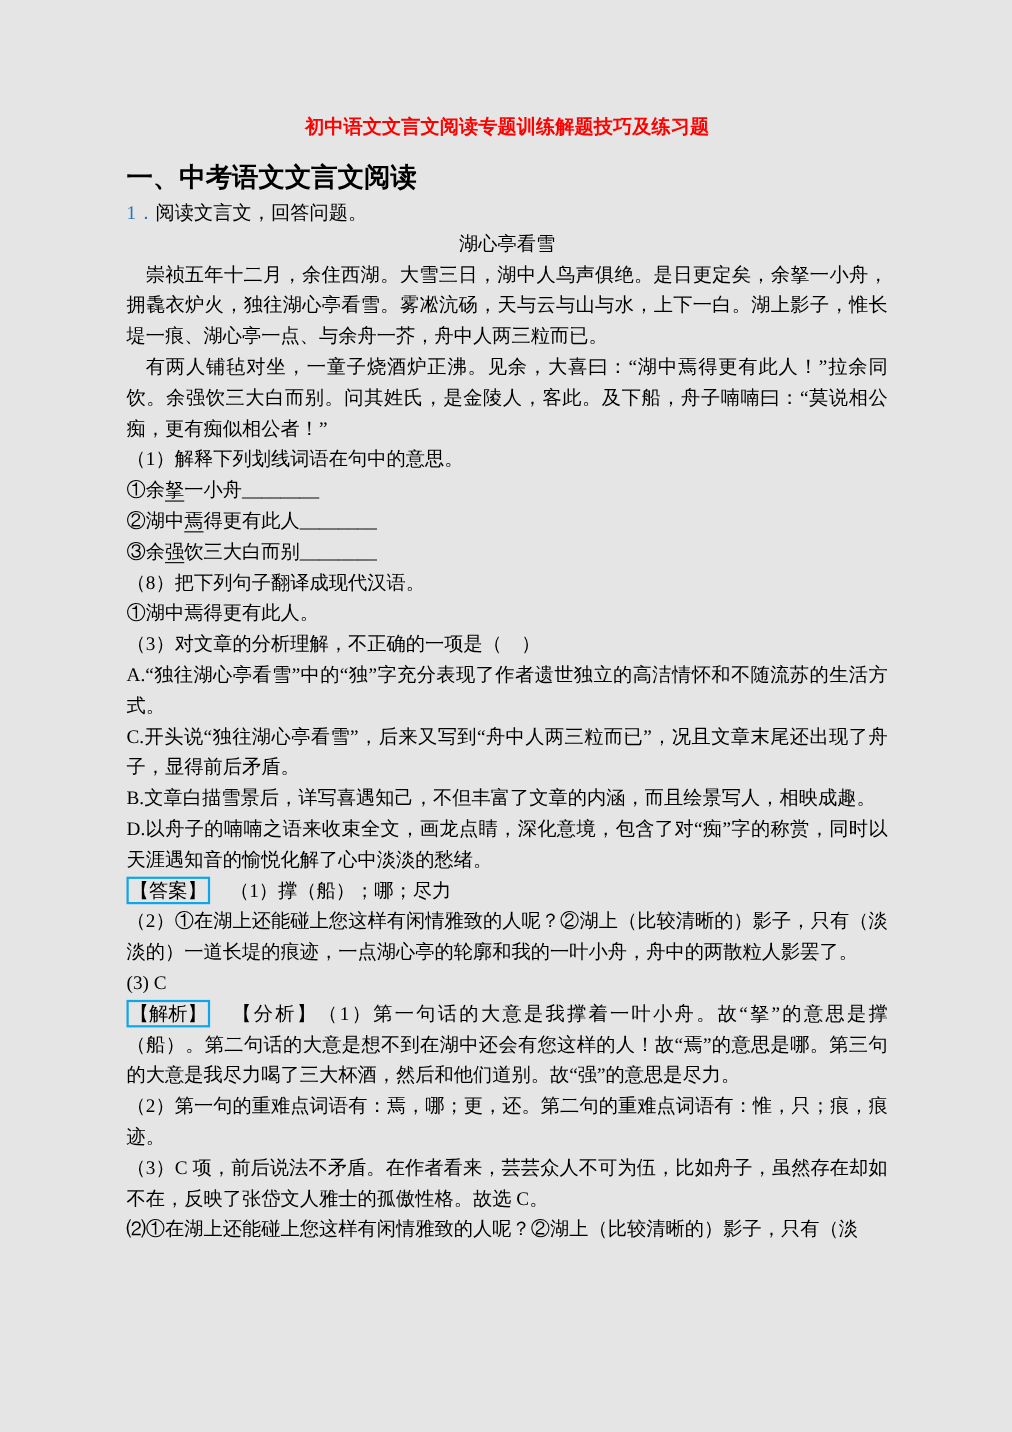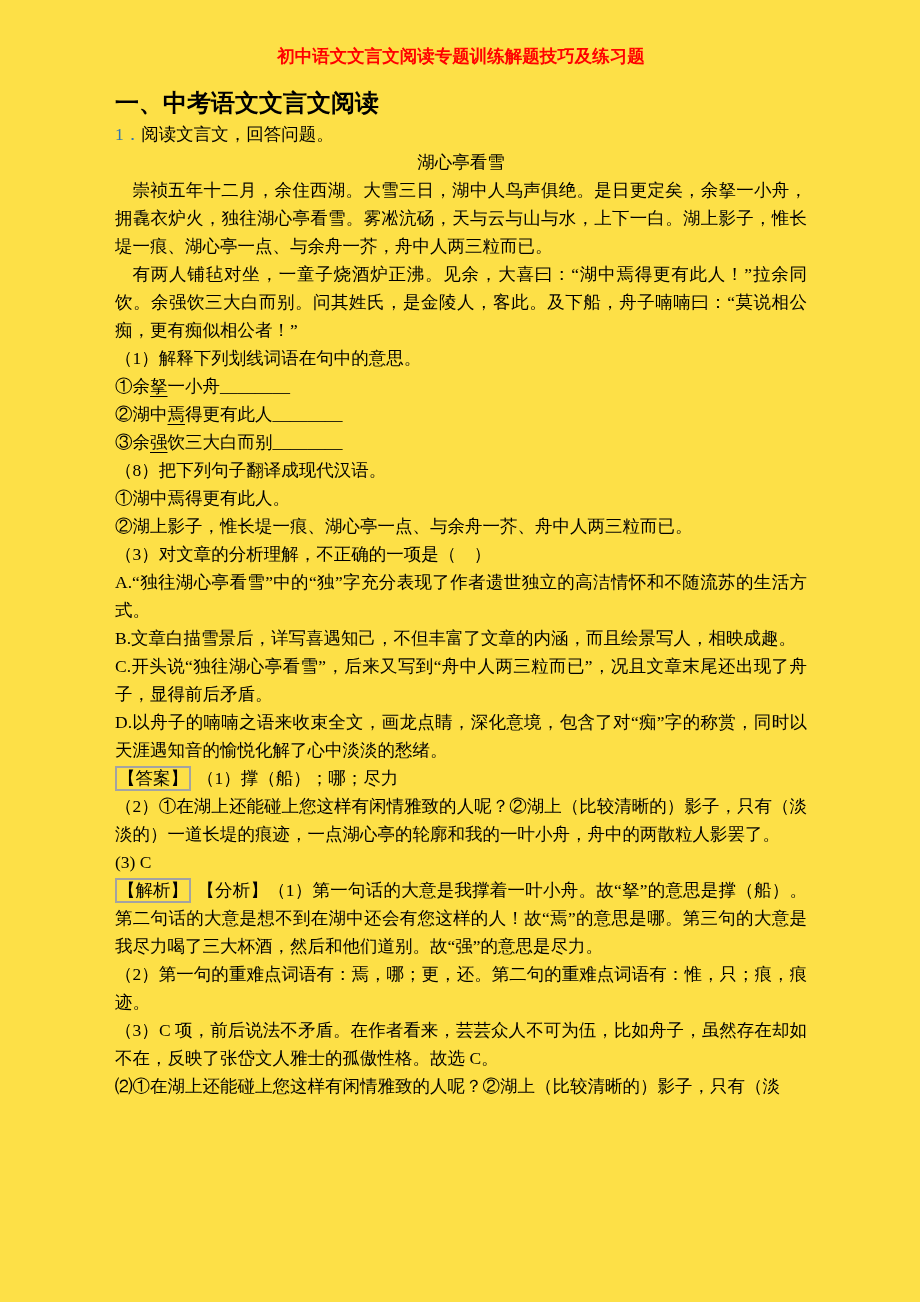--- a/index.html
+++ b/index.html
@@ -2,22 +2,22 @@
 <html><head>
 <meta charset="utf-8">
 <style>
   * { margin: 0; padding: 0; box-sizing: border-box; }
   html, body { background: #ffffff; }
   body { width: 920px; }
   .page {
     position: relative;
     width: 920px;
     height: 1302px;
-    background: #fde047;
-    padding: 43px 113px 30px 115px;
+    background: #e5e5e5;
+    padding: 102px 113px 30px 115px;
     font-family: "Liberation Serif", "DejaVu Serif", serif;
     font-size: 17.5px;
     line-height: 28px;
     color: #000000;
   }
   .doc-title {
     color: #ff0000;
     font-size: 17.5px;
     font-weight: bold;
     text-align: center;
@@ -30,24 +30,24 @@
     line-height: 32px;
     margin-bottom: 1px;
   }
   .line { text-align: justify; }
   .q-num { color: #2e75b6; }
   .passage-title { text-align: center; }
   .indent { text-indent: 1em; }
   .u { text-decoration: underline; text-underline-offset: 4px; }
   .tag-box {
     display: inline-block;
-    border: 2px solid #a3a3a3;
+    border: 2px solid #0ea5e9;
     line-height: 21px;
     padding: 0 1px;
-    margin-right: 6px;
+    margin-right: 18px;
     vertical-align: baseline;
   }
 </style>
 </head>
 <body>
 
 <div class="page">
 
   <div class="doc-title">初中语文文言文阅读专题训练解题技巧及练习题</div>
 
@@ -66,29 +66,28 @@
   <p class="line"><span>①余</span><span class="u">拏</span><span>一小舟________</span></p>
 
   <p class="line"><span>②湖中</span><span class="u">焉</span><span>得更有此人________</span></p>
 
   <p class="line"><span>③余</span><span class="u">强</span><span>饮三大白而别________</span></p>
 
   <p class="line">（8）把下列句子翻译成现代汉语。</p>
 
   <p class="line">①湖中焉得更有此人。</p>
 
-  <p class="line">②湖上影子，惟长堤一痕、湖心亭一点、与余舟一芥、舟中人两三粒而已。</p>
 
   <p class="line">（3）对文章的分析理解，不正确的一项是（　）</p>
 
   <p class="line">A.“独往湖心亭看雪”中的“独”字充分表现了作者遗世独立的高洁情怀和不随流苏的生活方式。</p>
 
+  <p class="line">C.开头说“独往湖心亭看雪”，后来又写到“舟中人两三粒而已”，况且文章末尾还出现了舟子，显得前后矛盾。</p>
+
   <p class="line">B.文章白描雪景后，详写喜遇知己，不但丰富了文章的内涵，而且绘景写人，相映成趣。</p>
-
-  <p class="line">C.开头说“独往湖心亭看雪”，后来又写到“舟中人两三粒而已”，况且文章末尾还出现了舟子，显得前后矛盾。</p>
 
   <p class="line">D.以舟子的喃喃之语来收束全文，画龙点睛，深化意境，包含了对“痴”字的称赏，同时以天涯遇知音的愉悦化解了心中淡淡的愁绪。</p>
 
   <p class="line"><span class="tag-box">【答案】</span><span>（1）撑（船）；哪；尽力</span></p>
 
   <p class="line">（2）①在湖上还能碰上您这样有闲情雅致的人呢？②湖上（比较清晰的）影子，只有（淡淡的）一道长堤的痕迹，一点湖心亭的轮廓和我的一叶小舟，舟中的两散粒人影罢了。</p>
 
   <p class="line">(3) C</p>
 
   <p class="line"><span class="tag-box">【解析】</span><span>【分析】</span><span>（1）第一句话的大意是我撑着一叶小舟。故“拏”的意思是撑（船）。第二句话的大意是想不到在湖中还会有您这样的人！故“焉”的意思是哪。第三句的大意是我尽力喝了三大杯酒，然后和他们道别。故“强”的意思是尽力。</span></p>

